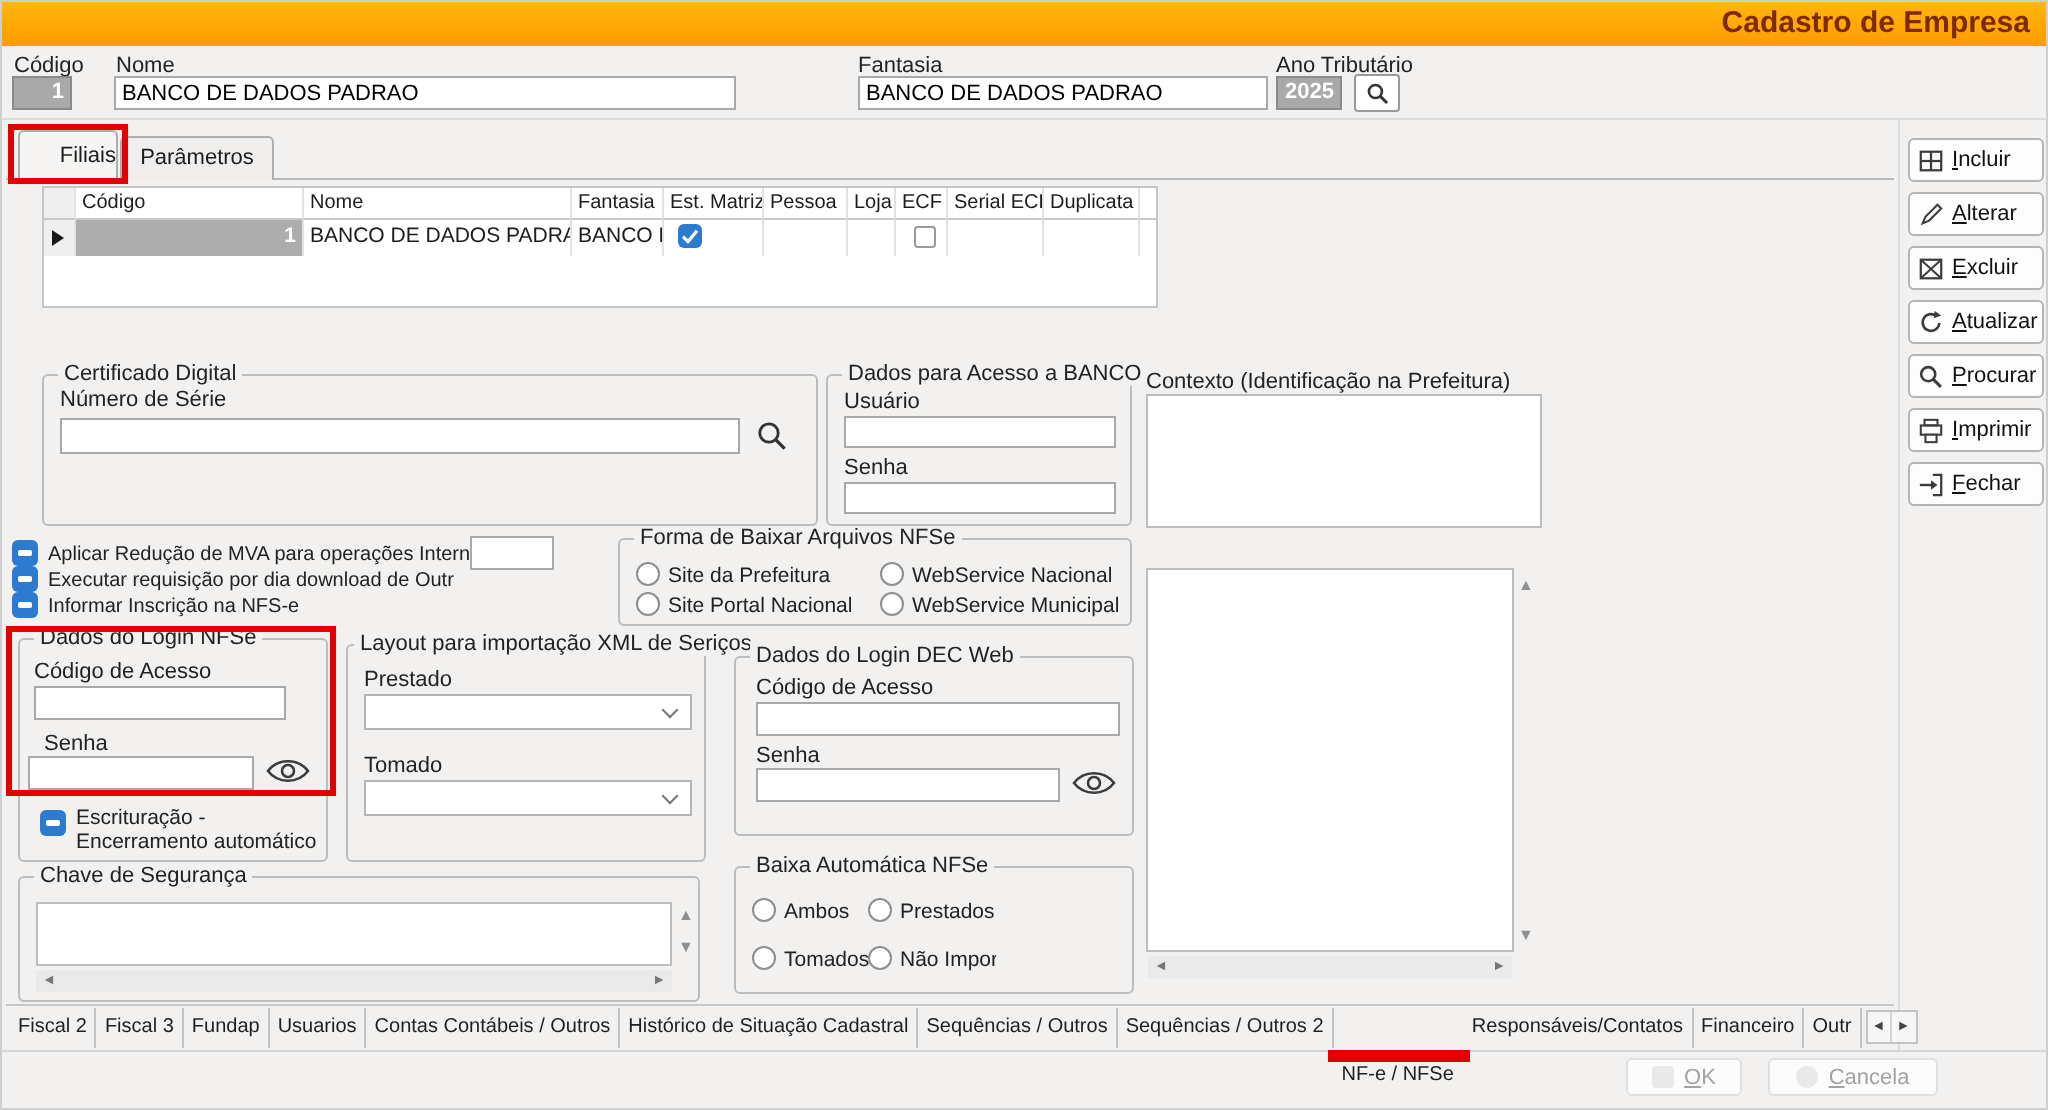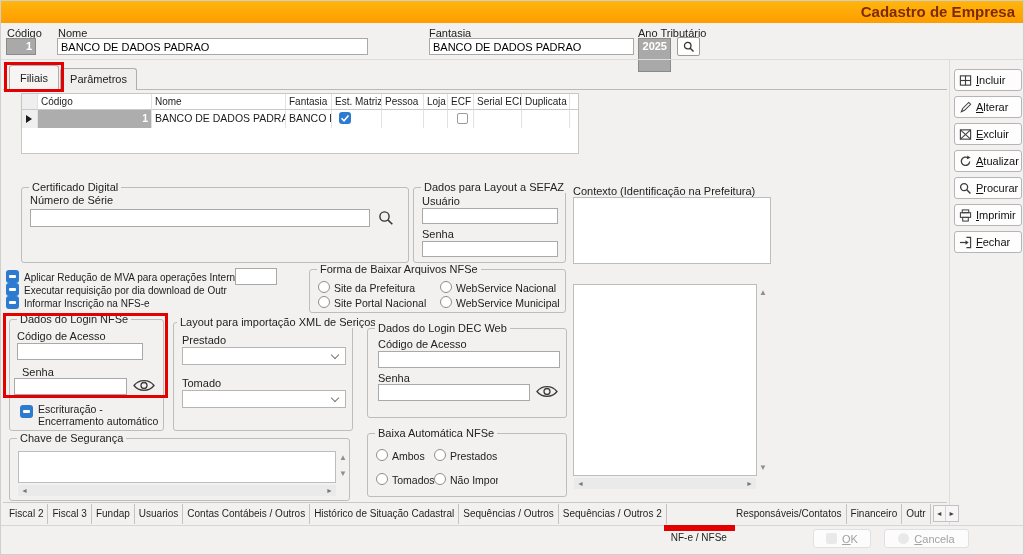--- a/index.html
+++ b/index.html
@@ -17,21 +17,21 @@
   .s10 { font-size:10px; } .s105 { font-size:10.5px; }
   .inp { position:absolute; background:#fff; border:1px solid #a9a9a9;
     font-family:"Liberation Sans",sans-serif; font-size:11px; padding:0 3px; }
   .ro  { position:absolute; background:#a9a9a9; border:1px solid #8a8a8a; color:#fff;
     font-weight:bold; text-align:right; padding:0 3px; line-height:15px; }
   .hline { position:absolute; background:#dcdcdc; height:1px; }
   .vline { position:absolute; background:#dcdcdc; width:1px; }
   
   .tab-top { position:absolute; border:1px solid #aeaeae; border-bottom:none;
     border-radius:3px 3px 0 0; text-align:center; background:#efeeec; z-index:2; }
-  .tab-top.active { background:#f6f5f3; }
+  .tab-top.active { background:#f6f5f3;text-align:right; }
   .redbox { position:absolute; border:3px solid #e30000; z-index:5; pointer-events:none; }
   
   .grid { position:absolute; left:20px; top:92px; width:558px; height:61px;
     background:#fff; border:1px solid #c6c6c6; overflow:hidden; }
   .grow { display:flex; }
   .gc { border-right:1px solid #e2e2e2; overflow:hidden; white-space:nowrap;
     padding:0 3px; height:16px; line-height:15px; }
   .gh .gc { border-bottom:1px solid #c9c9c9; font-size:10px; }
   .gd .gc { height:18px; line-height:17px; font-size:10.5px; }
   .w16{width:16px;flex:none} .w114{width:114px;flex:none} .w134{width:134px;flex:none}
@@ -96,21 +96,21 @@
   <span class="lbl" style="left:6px;top:26px">Código</span>
   <div class="ro" style="left:5px;top:37px;width:30px;height:17px">1</div>
 
   <span class="lbl" style="left:57px;top:26px">Nome</span>
   <input class="inp" style="left: 56px; top: 37px; width: 311px; height: 17px;" value="BANCO DE DADOS PADRAO">
 
   <span class="lbl" style="left:428px;top:26px">Fantasia</span>
   <input class="inp" style="left: 428px; top: 37px; width: 205px; height: 17px;" value="BANCO DE DADOS PADRAO">
 
   <span class="lbl" style="left:637px;top:26px">Ano Tributário</span>
-  <div class="ro" style="left:637px;top:37px;width:33px;height:34px">2025</div>
+  <div class="ro" style="left:637px;top:37px;width:33px;height:17px">2025</div>
   <div style="position:absolute;left:676px;top:36px;width:23px;height:19px;background:#fff;border:1px solid #9a9a9a;border-radius:2px;display:flex;align-items:center;justify-content:center">
     <svg width="12" height="12" viewBox="0 0 14 14">
         <circle cx="5.5" cy="5.5" r="3.8" fill="none" stroke="#333" stroke-width="1.5"></circle>
         <line x1="8.4" y1="8.4" x2="12.3" y2="12.3" stroke="#333" stroke-width="1.7"></line>
       </svg>
   </div>
 
   <div class="hline" style="left:0;top:58px;width:1024px"></div>
   <div class="vline" style="left:948px;top:58px;height:466px"></div>
 
@@ -162,21 +162,21 @@
     <span class="gt">Certificado Digital</span>
     <span class="lbl" style="left:8px;top:6px">Número de Série</span>
     <input class="inp" style="left: 8px; top: 21px; width: 340px; height: 18px;">
     <svg style="position:absolute;left:356px;top:22px" width="16" height="16" viewBox="0 0 16 16">
         <circle cx="6.5" cy="6.5" r="4.6" fill="none" stroke="#333" stroke-width="1.4"></circle>
         <line x1="10" y1="10" x2="14.3" y2="14.3" stroke="#333" stroke-width="1.6"></line>
       </svg>
   </div>
 
   <div class="gb" style="left:412px;top:186px;width:153px;height:76px">
-    <span class="gt">Dados para Layout a SEFAZ</span>
+    <span class="gt">Dados para Acesso a BANCO</span>
     <span class="lbl" style="left:8px;top:7px">Usuário</span>
     <input class="inp" style="left: 8px; top: 20px; width: 136px; height: 16px;">
     <span class="lbl" style="left:8px;top:40px">Senha</span>
     <input class="inp" style="left: 8px; top: 53px; width: 136px; height: 16px;">
   </div>
 
   <span class="lbl" style="left:572px;top:184px">Contexto (Identificação na Prefeitura)</span>
   <div class="ta" style="left:572px;top:196px;width:198px;height:67px"></div>
 
   <div class="bluecb" style="left:5px;top:269px"></div>

